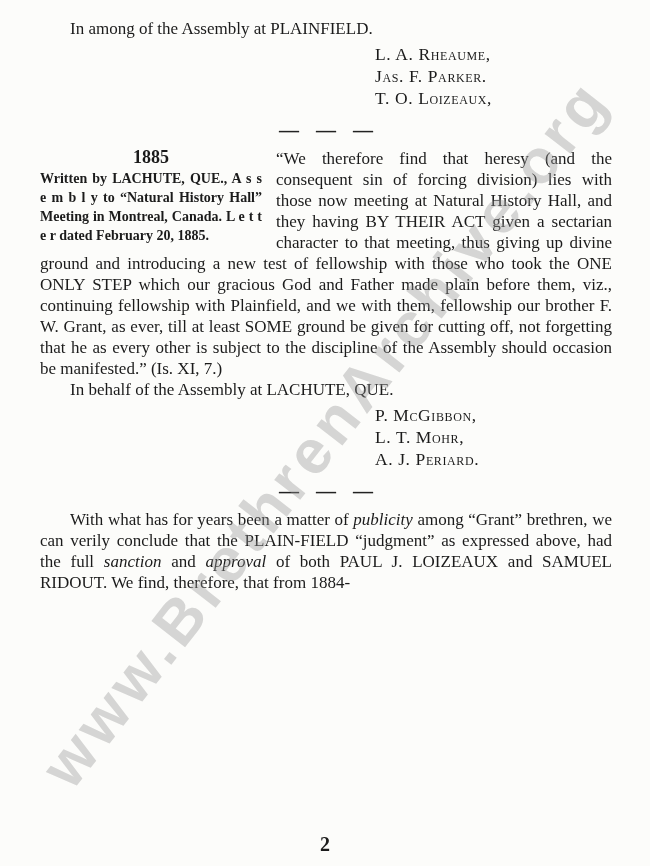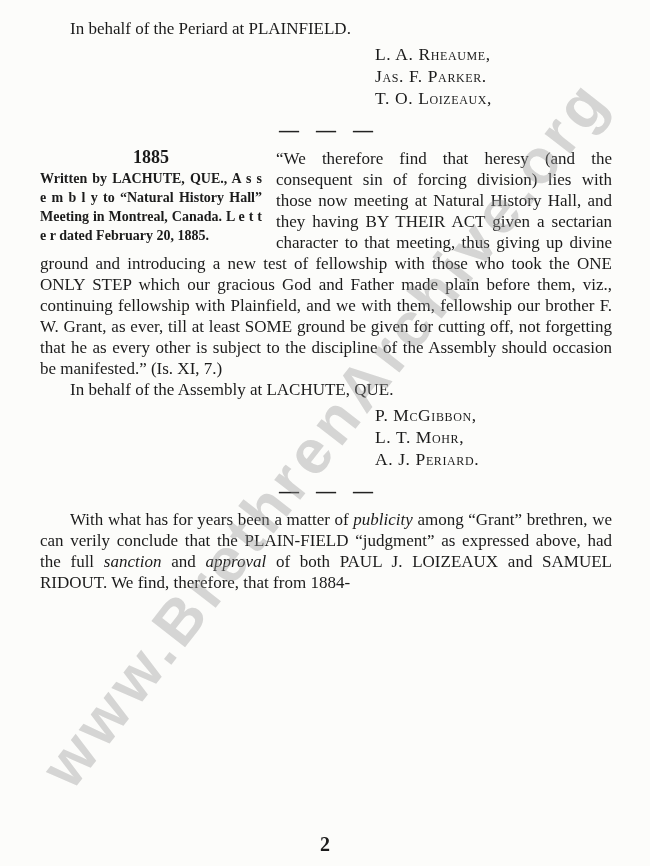--- a/index.html
+++ b/index.html
@@ -88,21 +88,21 @@
 </head>
 <body>
 
 <div class="page">
 
   <div class="watermark">www.BrethrenArchive.org</div>
 
   <div class="content">
 
 
-    <p class="body indent attribution">In behalf of the Periard at PLAINFIELD.</p>
+    <p class="body indent attribution">In among of the Assembly at PLAINFIELD.</p>
 
     <div class="sigs">
       <div class="sig">L. A. Rheaume,</div>
       <div class="sig">Jas. F. Parker.</div>
       <div class="sig">T. O. Loizeaux,</div>
     </div>
 
     <div class="divider">—  —  —</div>
 
     <div class="note-block">

